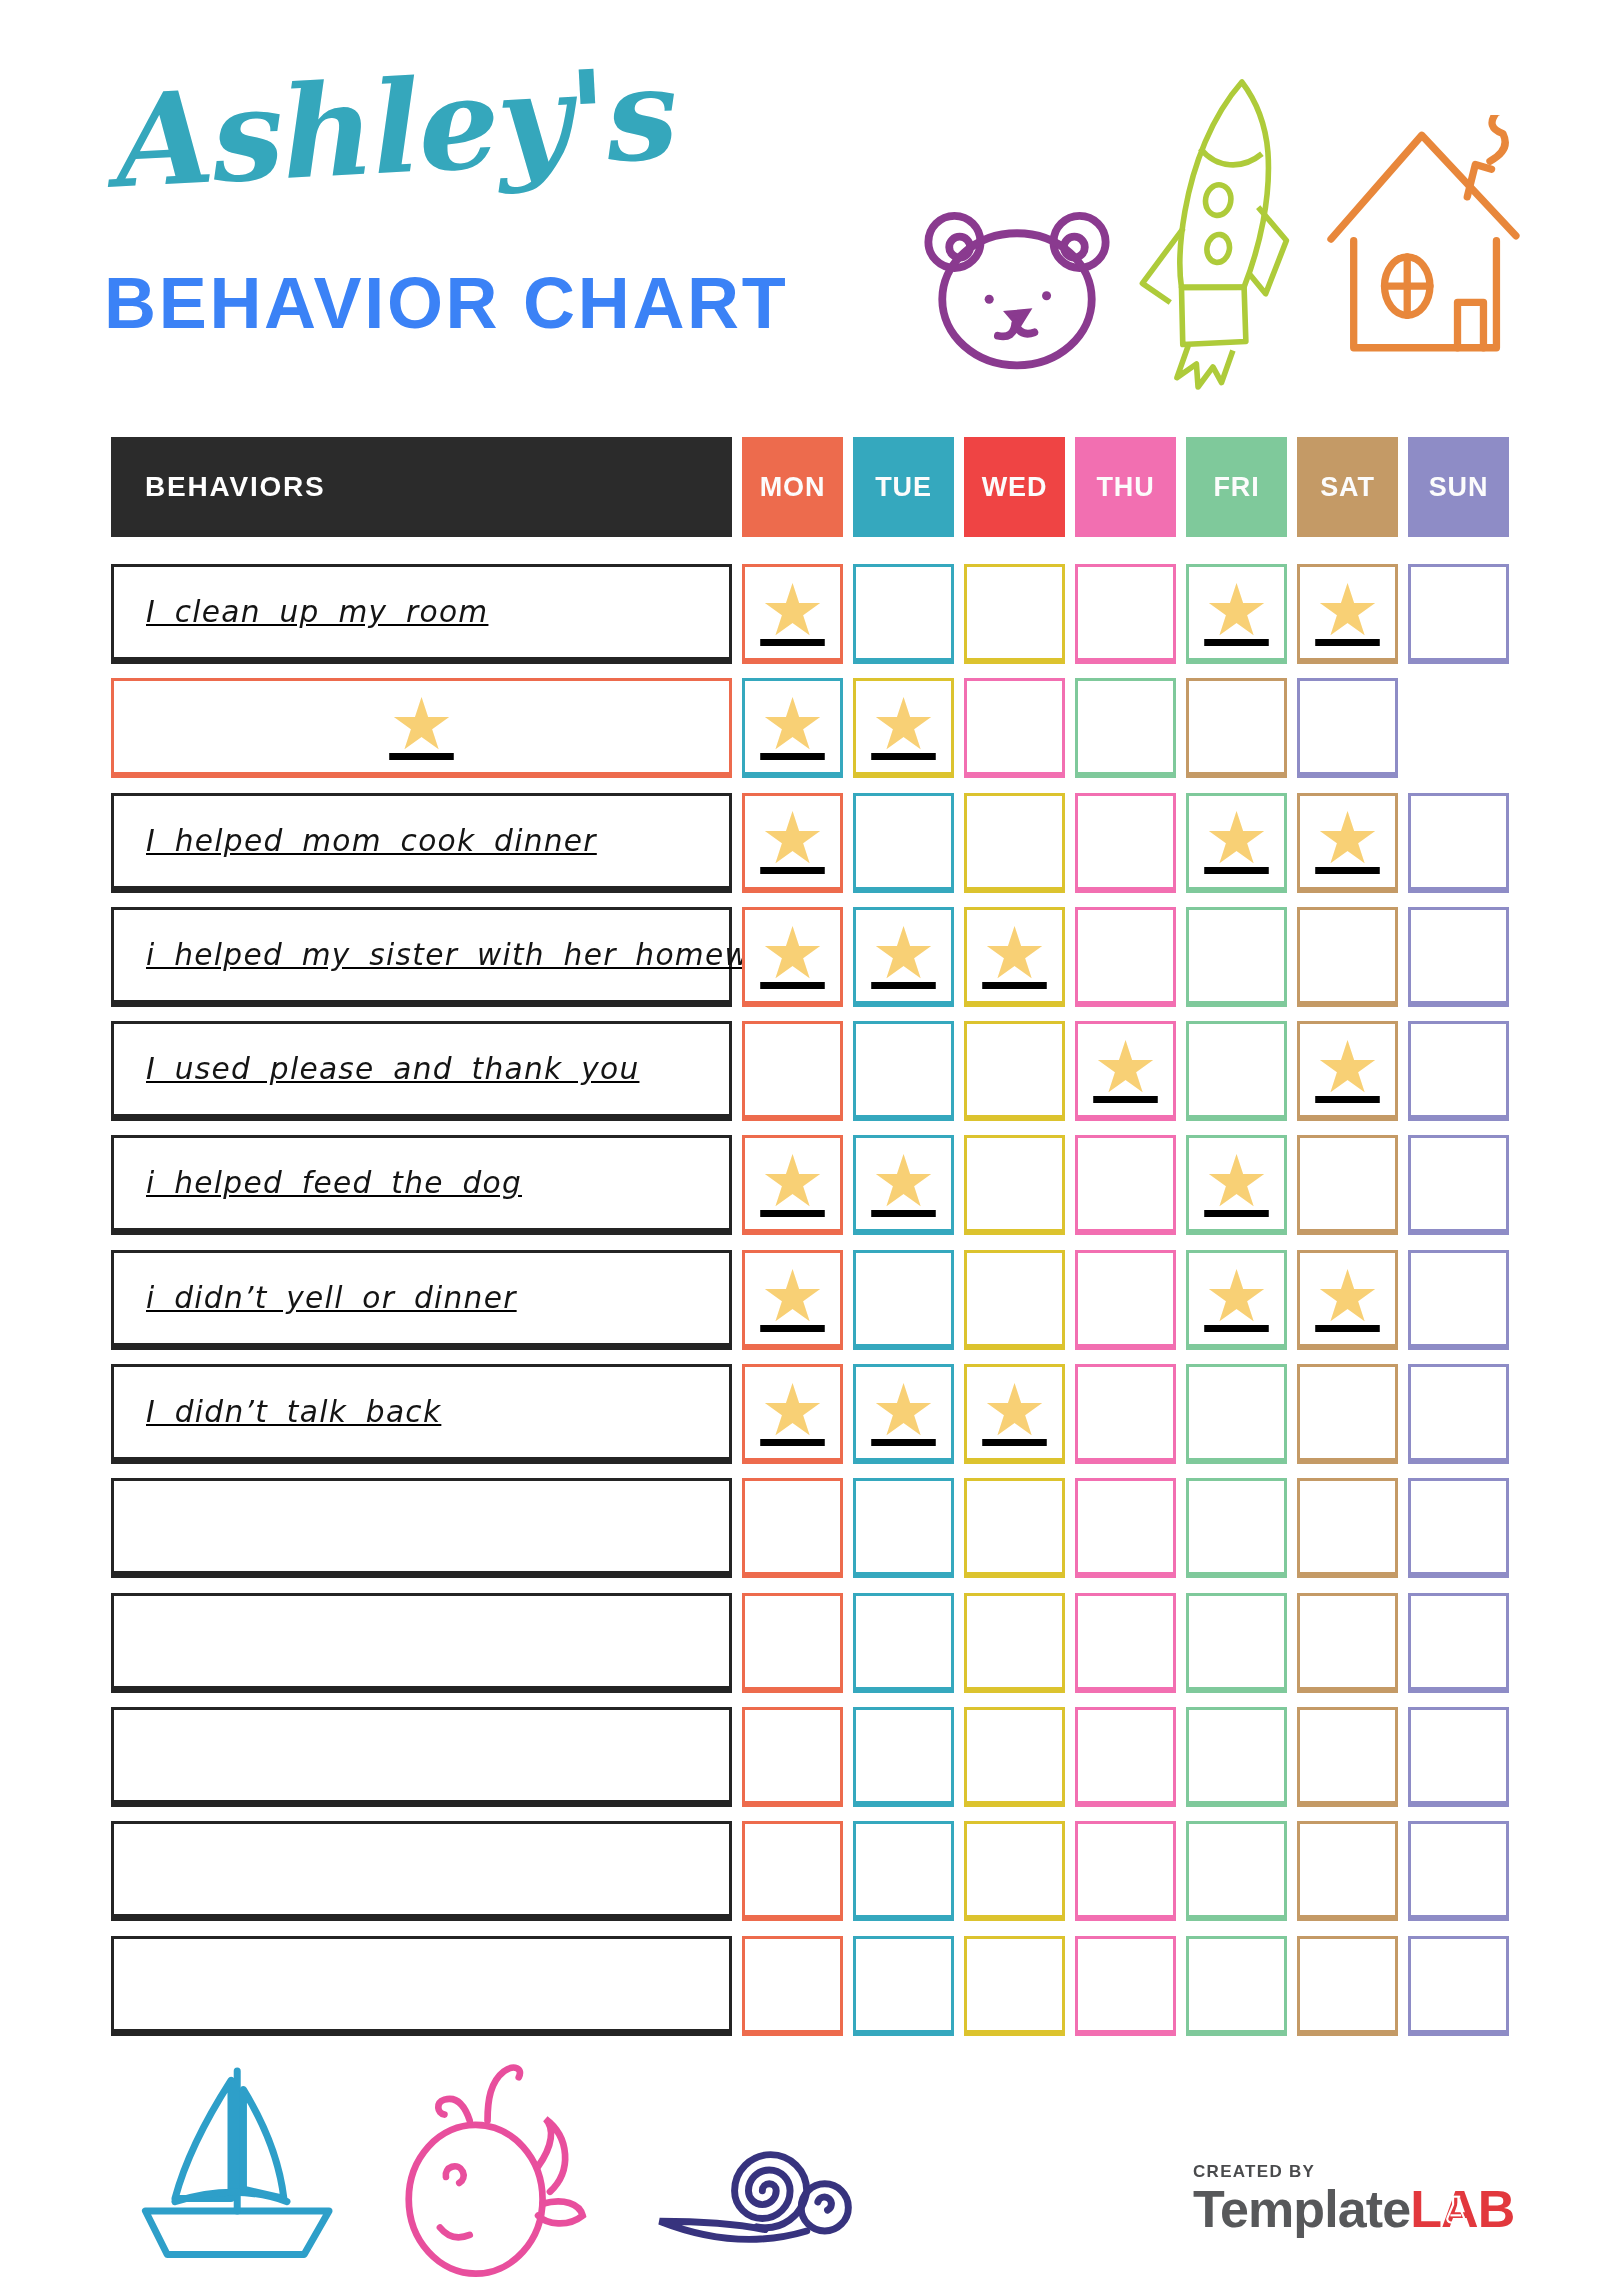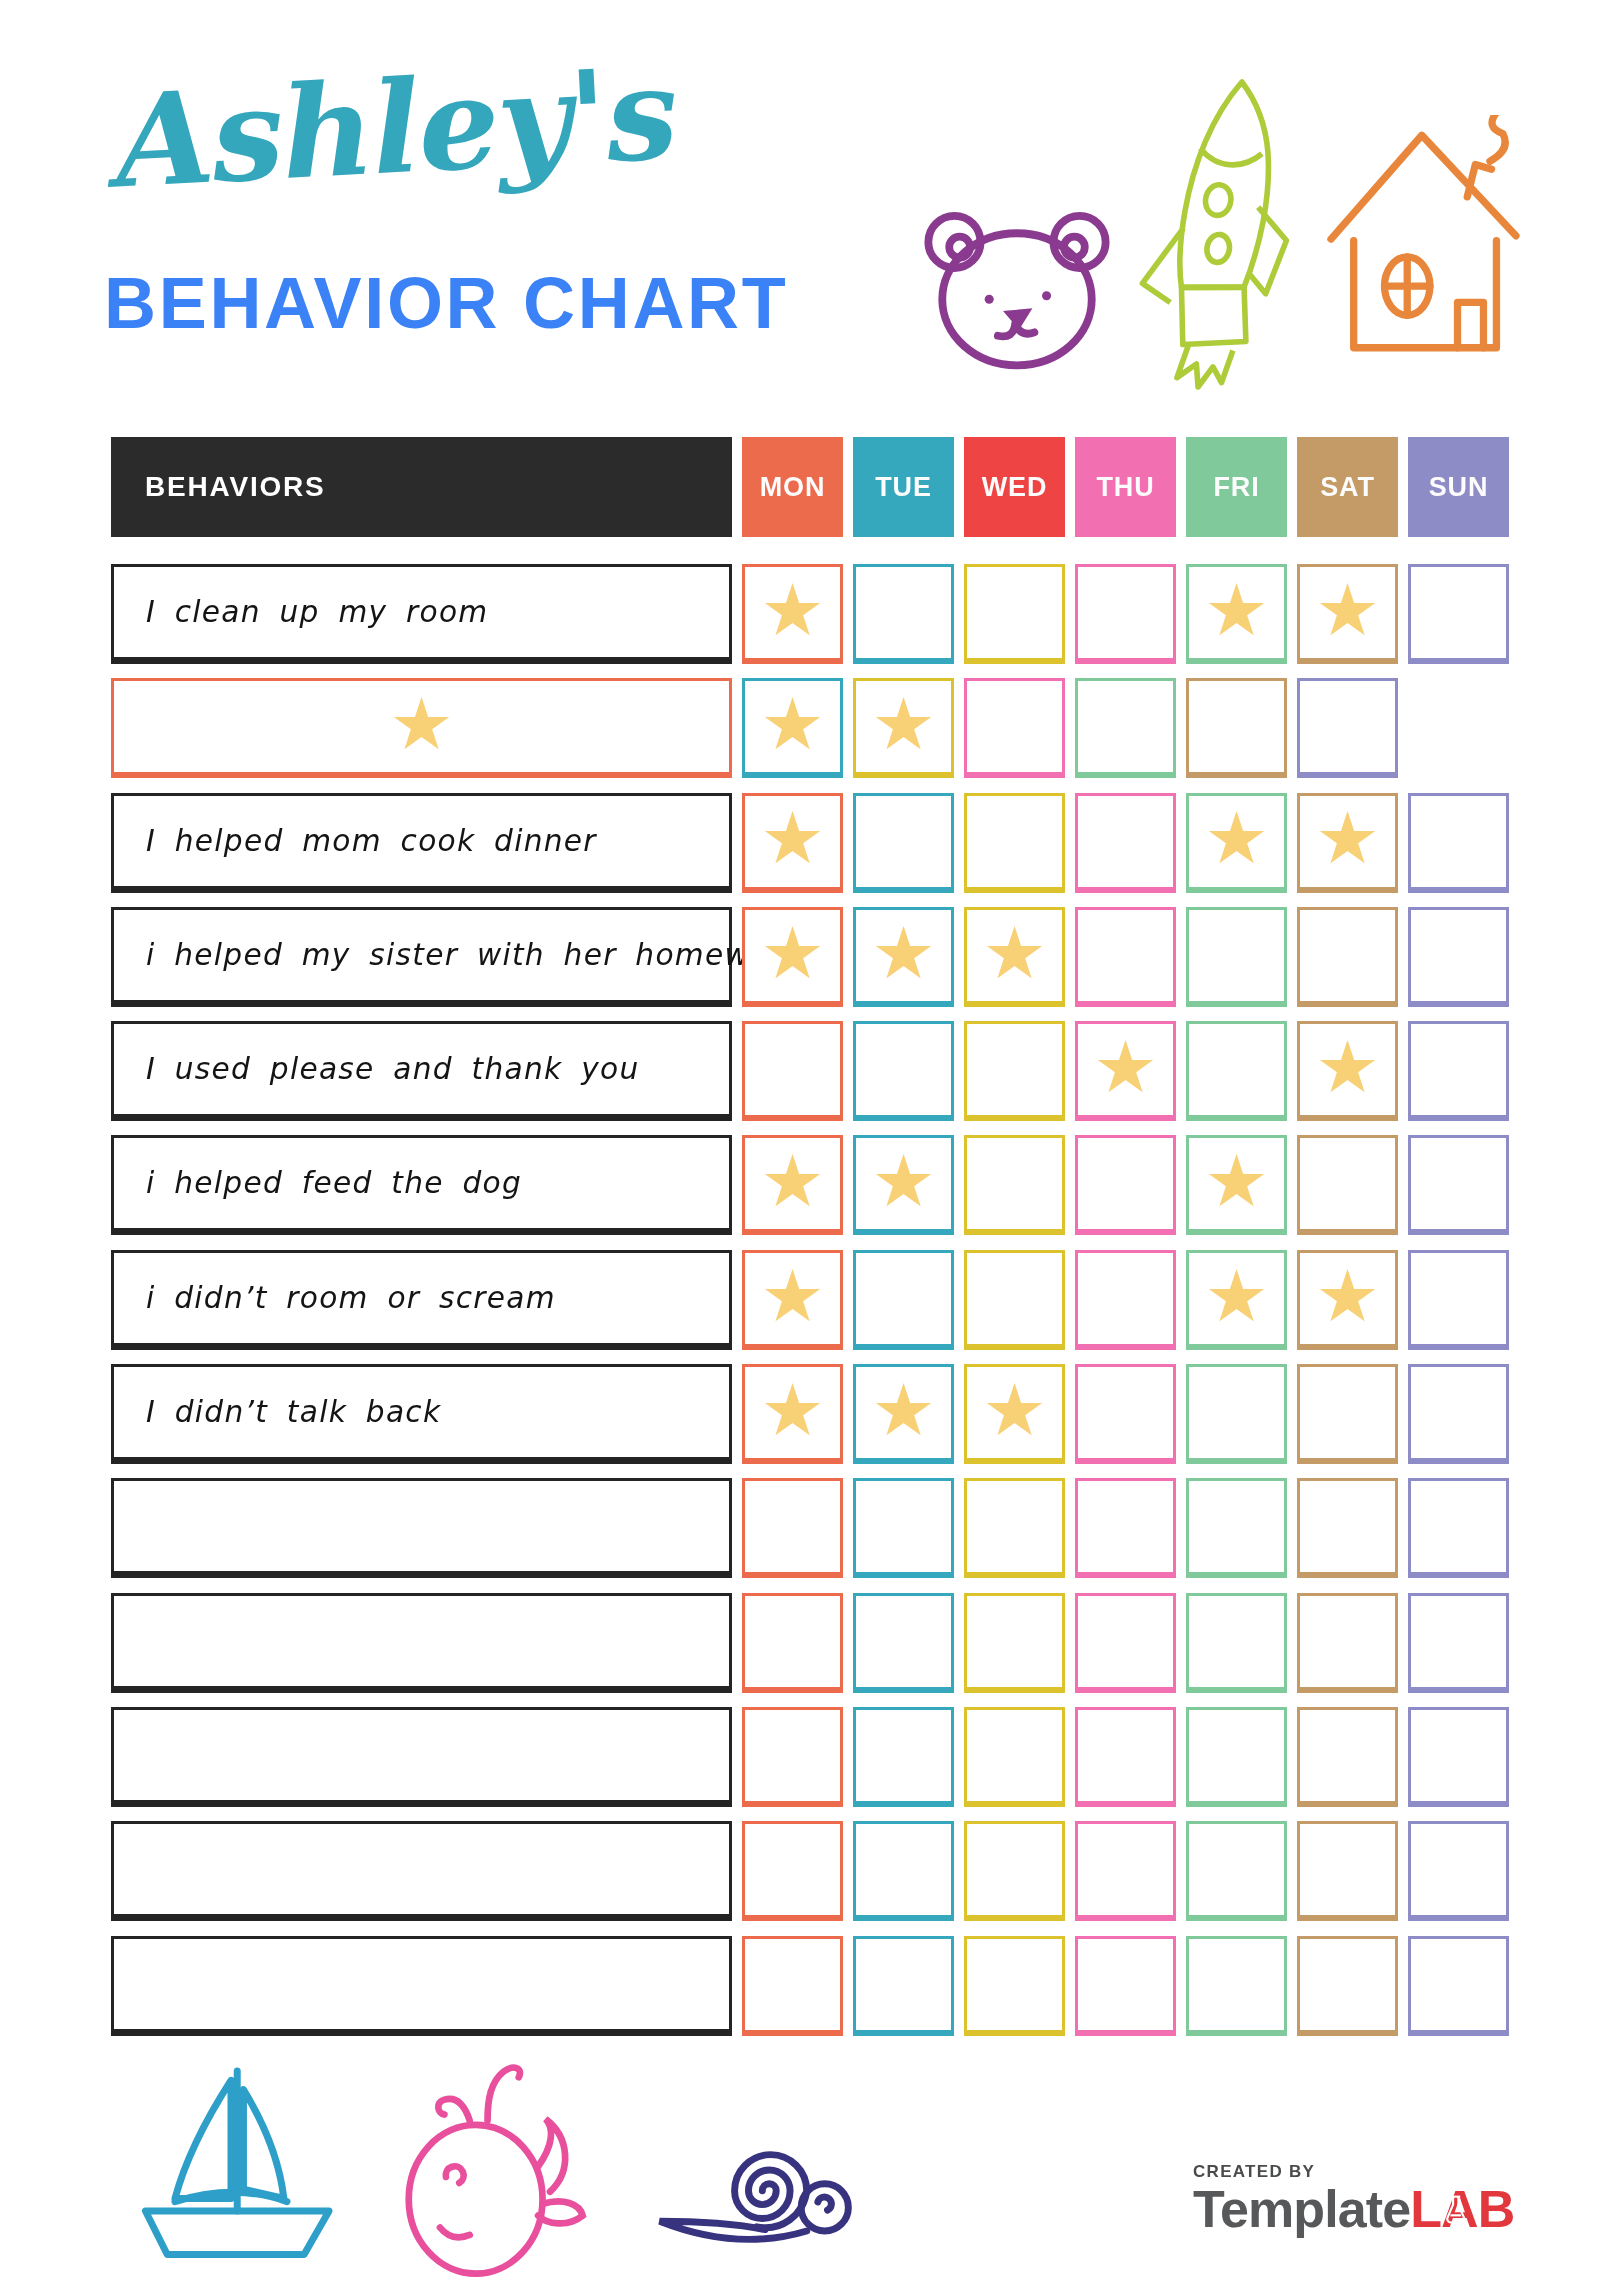--- a/index.html
+++ b/index.html
@@ -41,21 +41,21 @@
   }
   .thead > div, .trow > div { height: 100px; }
   .bhead {
     color: #fff; font-size: 28px; font-weight: 700; letter-spacing: 1.8px;
     display: flex; align-items: center; padding-left: 34px;
   }
   .day-head {
     color: #fcfcfc; font-size: 27px; font-weight: 700; letter-spacing: 0.9px;
     display: flex; align-items: center; justify-content: center;
   }
-  .trow { margin-top: 14.3px; }
+  .trow { margin-top: 14.3px; text-decoration: underline; }
   .trow:first-child { margin-top: 27px; }
   .rlabel {
     border: 3.6px solid #242424; border-bottom-width: 7.2px;
     background: #fff;
     display: flex; align-items: center; padding-left: 32px;
     font-family: "DejaVu Sans", sans-serif;
     font-style: italic; font-size: 29.6px; color: #141414;
     letter-spacing: 1.3px; word-spacing: 8px;
     white-space: nowrap;
   }
@@ -224,21 +224,21 @@
           </div>
           <div class="cbox" style="border-color: rgb(220, 195, 46);"></div>
           <div class="cbox" style="border-color: rgb(242, 111, 177);"></div>
           <div class="cbox" style="border-color: rgb(127, 201, 155);">
             <span class="star" style="color: rgb(248, 208, 117);">★</span>
           </div>
           <div class="cbox" style="border-color: rgb(196, 154, 102);"></div>
           <div class="cbox" style="border-color: rgb(142, 140, 198);"></div>
         </div>
         <div class="trow">
-          <div class="rlabel">i didn’t room or scream</div>
+          <div class="rlabel">i didn’t yell or dinner</div>
           <div class="cbox" style="border-color: rgb(237, 107, 77);">
             <span class="star" style="color: rgb(248, 208, 117);">★</span>
           </div>
           <div class="cbox" style="border-color: rgb(53, 168, 190);"></div>
           <div class="cbox" style="border-color: rgb(220, 195, 46);"></div>
           <div class="cbox" style="border-color: rgb(242, 111, 177);"></div>
           <div class="cbox" style="border-color: rgb(127, 201, 155);">
             <span class="star" style="color: rgb(248, 208, 117);">★</span>
           </div>
           <div class="cbox" style="border-color: rgb(196, 154, 102);">

